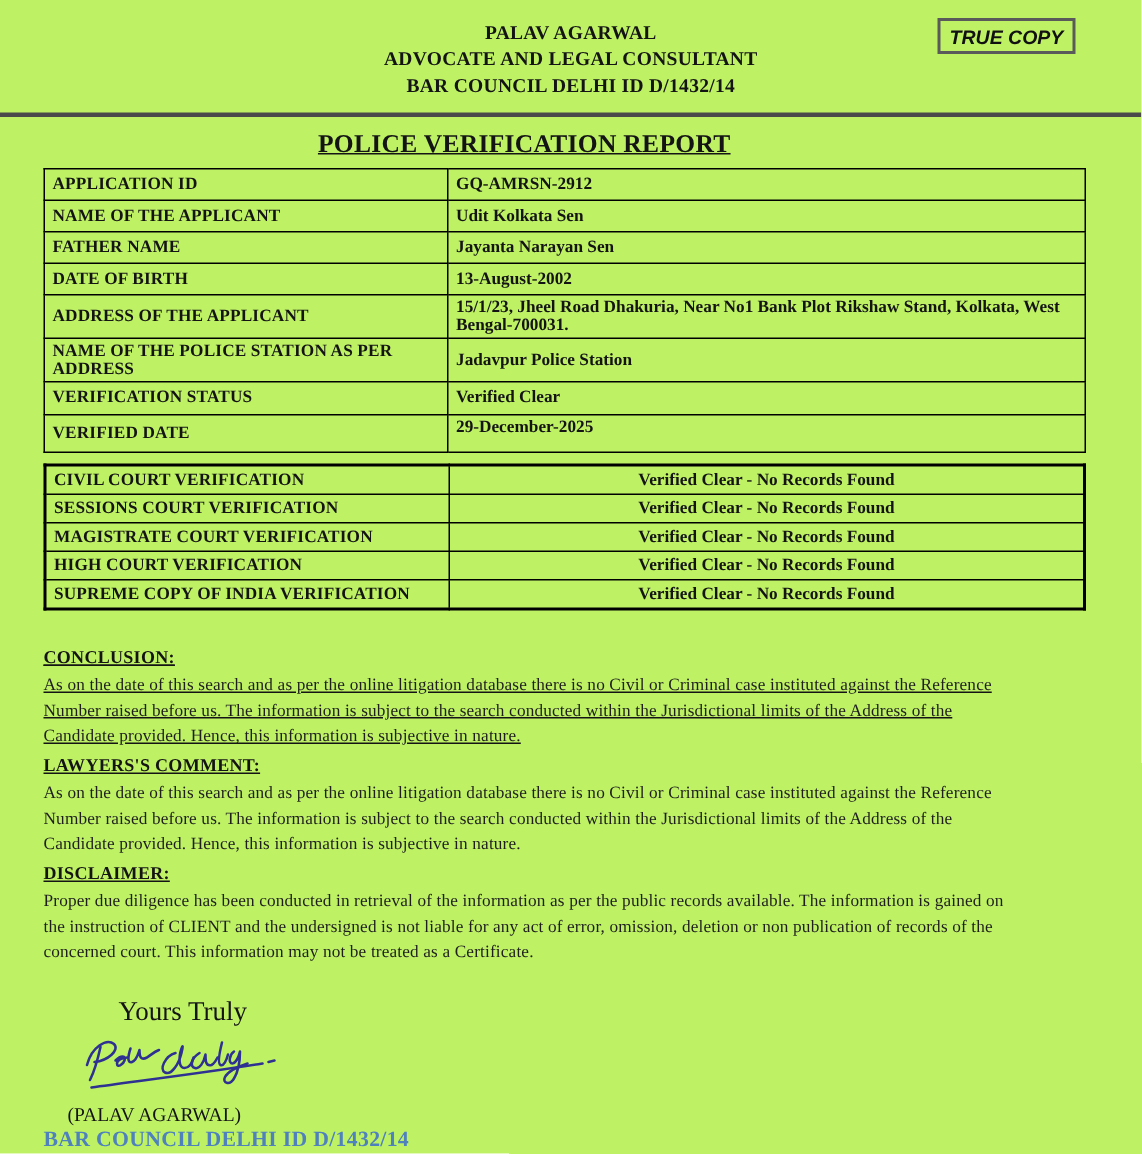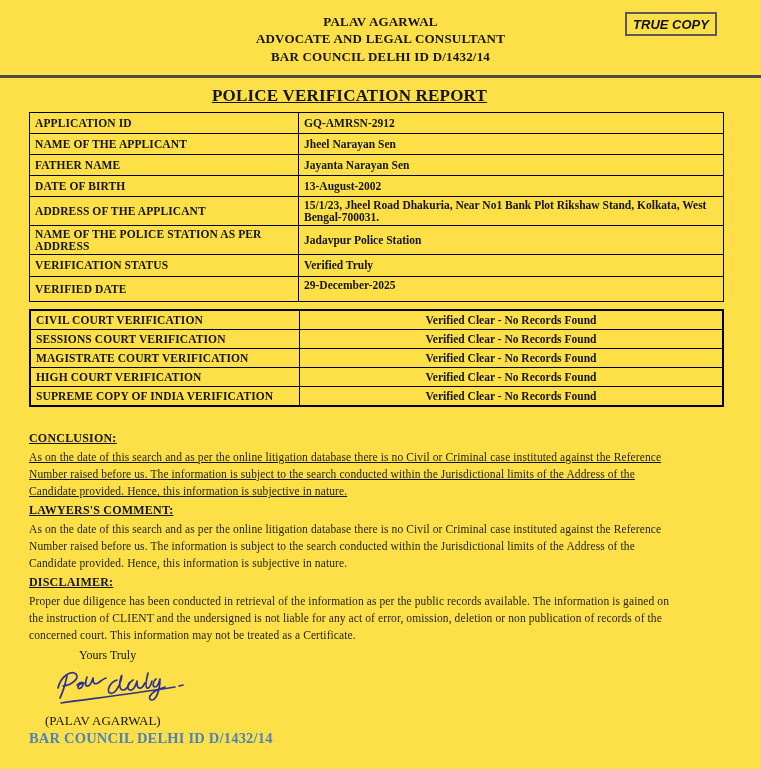--- a/index.html
+++ b/index.html
@@ -1,19 +1,19 @@
 <!DOCTYPE html>
 <html><head>
 <meta charset="utf-8">
 <style>
   html,body{margin:0;padding:0;background:#ffffff;}
   .page{
     position:relative;
     width:761px;height:769px;
-    background:#fde047;
+    background:#bef264;
     font-family:"Liberation Serif","DejaVu Serif",serif;
     color:#141414;
     overflow:hidden;
   }
   
   .letterhead{padding-top:13px;text-align:center;}
   .letterhead div{font-weight:bold;font-size:13px;line-height:17.3px;letter-spacing:.2px;}
   .stamp{
     position:absolute;top:12px;left:625px;width:88px;height:20px;
     border:2px solid #5a5a5a;
@@ -41,21 +41,21 @@
   .exec-table td.exec-title{font-weight:bold;font-size:12px;text-align:center;height:16px;letter-spacing:.2px;}
   .exec-table td{height:14px;}
   .exec-table td.label{font-weight:bold;letter-spacing:.1px;}
   .exec-table td.value{font-weight:bold;text-align:center;}
   
   .section{margin-top:2px;}
   .section.first{margin-top:24px;text-decoration:underline;}
   .section-heading{font-weight:bold;font-size:12px;text-decoration:underline;letter-spacing:.2px;margin-bottom:3px;}
   .para-line{font-size:11.5px;line-height:17.3px;color:#1f1f1f;letter-spacing:.1px;}
   
-  .closing{margin-top:3px;margin-left:50px;font-size:12px;}
+  .closing{margin-top:19px;margin-left:50px;font-size:18px;}
   .sig{margin-left:24px;margin-top:3px;height:46px;}
   .signatory-name{margin-left:16px;font-size:13px;margin-top:1px;}
   .signatory-barid{font-weight:bold;font-size:14.5px;margin-top:1px;letter-spacing:.2px;}
 </style>
 </head>
 <body>
 
 <div class="page">
 
   <div class="letterhead">
@@ -75,41 +75,41 @@
   <div class="content">
 
     <table class="applicant-table">
       <tbody>
           <tr class="r1">
         <td class="label col-label">APPLICATION ID</td>
         <td class="value">GQ-AMRSN-2912</td>
       </tr>
       <tr class="r1">
         <td class="label col-label">NAME OF THE APPLICANT</td>
-        <td class="value">Jheel Narayan Sen</td>
+        <td class="value">Udit Kolkata Sen</td>
       </tr>
       <tr class="r1">
         <td class="label col-label">FATHER NAME</td>
         <td class="value">Jayanta Narayan Sen</td>
       </tr>
       <tr class="r1">
         <td class="label col-label">DATE OF BIRTH</td>
         <td class="value">13-August-2002</td>
       </tr>
       <tr class="r5">
         <td class="label col-label">ADDRESS OF THE APPLICANT</td>
         <td class="value">15/1/23, Jheel Road Dhakuria, Near No1 Bank Plot Rikshaw Stand, Kolkata, West Bengal-700031.</td>
       </tr>
       <tr class="r6">
         <td class="label col-label">NAME OF THE POLICE STATION AS PER ADDRESS</td>
         <td class="value">Jadavpur Police Station</td>
       </tr>
       <tr class="r7">
         <td class="label col-label">VERIFICATION STATUS</td>
-        <td class="value">Verified Truly</td>
+        <td class="value">Verified Clear</td>
       </tr>
       <tr class="r8">
         <td class="label col-label">VERIFIED DATE</td>
         <td class="value">29-December-2025</td>
       </tr>
     </tbody>
       </table>
 
     <table class="exec-table">
       <tbody>

